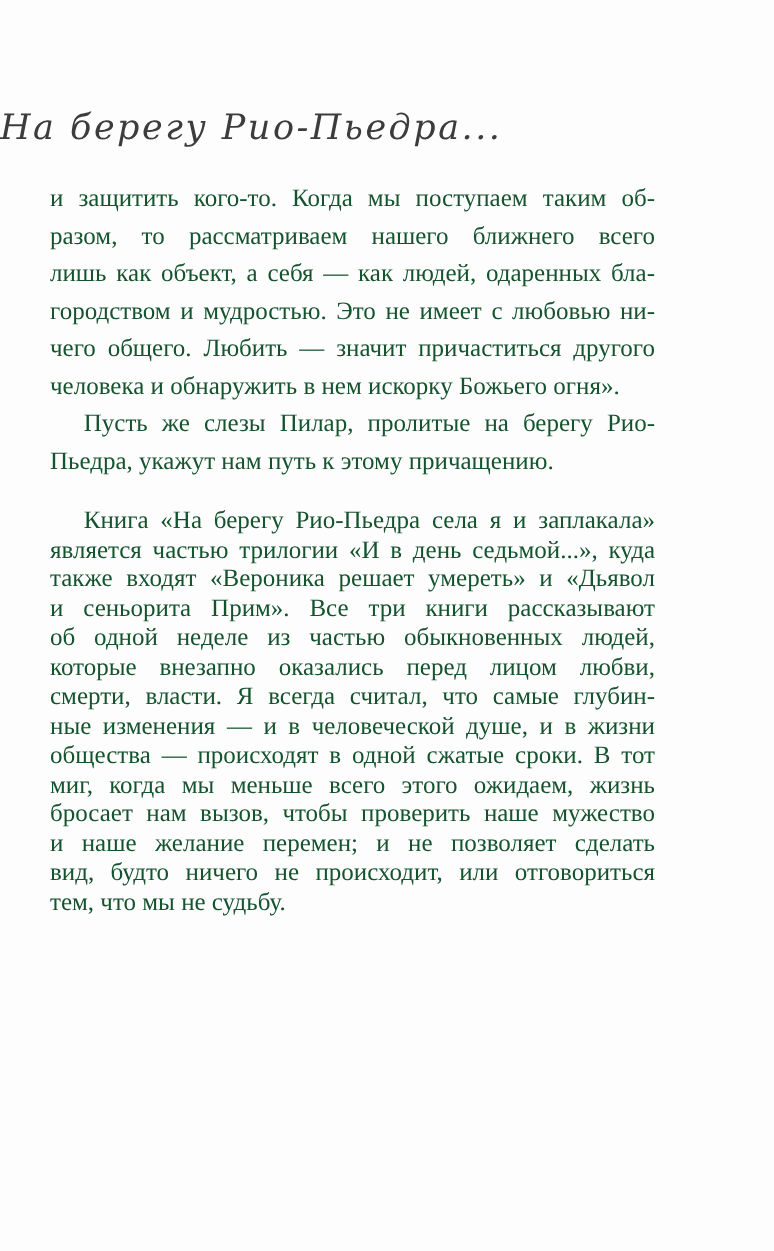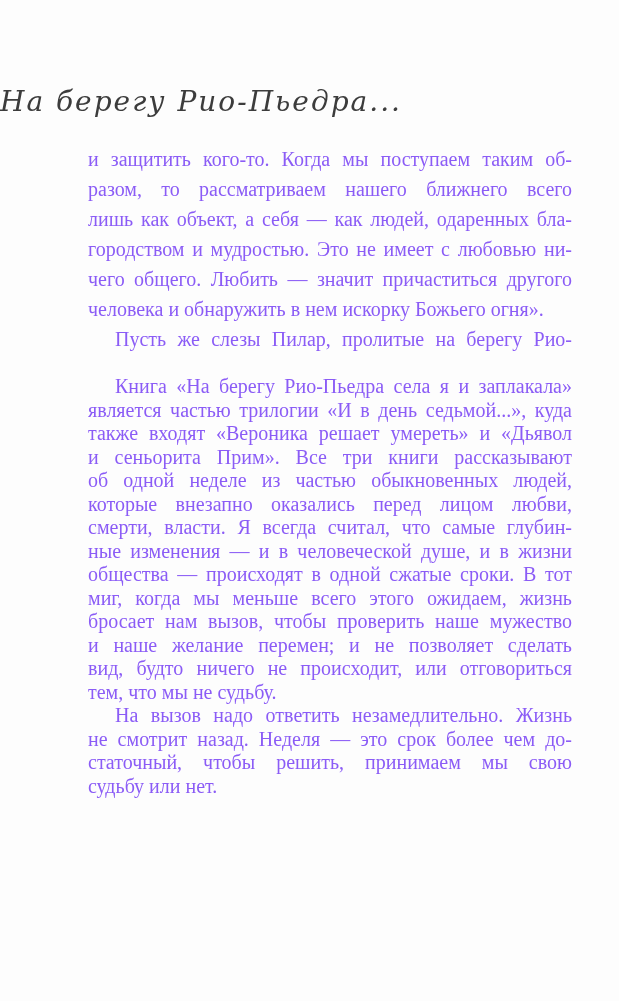--- a/index.html
+++ b/index.html
@@ -21,23 +21,23 @@
     font-family: "DejaVu Serif", serif;
     font-style: italic;
     font-weight: normal;
     font-size: 28px;
     line-height: 36px;
     letter-spacing: 2px;
     color: #3c3c3c;
   }
   .text-column {
     width: 484px;
-    margin-left: 88px;
+    margin-left: 40px;
     margin-top: 24px;
-    color: #8b5cf6;
+    color: #14532d;
     font-size: 20px;
   }
   .block-loose .line { line-height: 30px; }
   .block-tight { margin-top: 21px; }
   .block-tight .line { line-height: 23.5px; }
   .line {
     text-align: justify;
     text-align-last: justify;
     white-space: normal;
   }
@@ -55,40 +55,35 @@
         <div class="paragraph">
           <div class="line">и защитить кого-то. Когда мы поступаем таким об-</div>
           <div class="line">разом, то рассматриваем нашего ближнего всего</div>
           <div class="line">лишь как объект, а себя — как людей, одаренных бла-</div>
           <div class="line">городством и мудростью. Это не имеет с любовью ни-</div>
           <div class="line">чего общего. Любить — значит причаститься другого</div>
           <div class="line last">человека и обнаружить в нем искорку Божьего огня».</div>
         </div>
         <div class="paragraph">
           <div class="line indent">Пусть же слезы Пилар, пролитые на берегу Рио-</div>
+          <div class="line last">Пьедра, укажут нам путь к этому причащению.</div>
         </div>
       </div>
       <div class="block block-tight">
         <div class="paragraph">
           <div class="line indent">Книга «На берегу Рио-Пьедра села я и заплакала»</div>
           <div class="line">является частью трилогии «И в день седьмой...», куда</div>
           <div class="line">также входят «Вероника решает умереть» и «Дьявол</div>
           <div class="line">и сеньорита Прим». Все три книги рассказывают</div>
           <div class="line">об одной неделе из частью обыкновенных людей,</div>
           <div class="line">которые внезапно оказались перед лицом любви,</div>
           <div class="line">смерти, власти. Я всегда считал, что самые глубин-</div>
           <div class="line">ные изменения — и в человеческой душе, и в жизни</div>
           <div class="line">общества — происходят в одной сжатые сроки. В тот</div>
           <div class="line">миг, когда мы меньше всего этого ожидаем, жизнь</div>
           <div class="line">бросает нам вызов, чтобы проверить наше мужество</div>
           <div class="line">и наше желание перемен; и не позволяет сделать</div>
           <div class="line">вид, будто ничего не происходит, или отговориться</div>
           <div class="line last">тем, что мы не судьбу.</div>
         </div>
-        <div class="paragraph">
-          <div class="line indent">На вызов надо ответить незамедлительно. Жизнь</div>
-          <div class="line">не смотрит назад. Неделя — это срок более чем до-</div>
-          <div class="line">статочный, чтобы решить, принимаем мы свою</div>
-          <div class="line last">судьбу или нет.</div>
-        </div>
       </div>
     </div>
 </div>
 
 </body></html>

